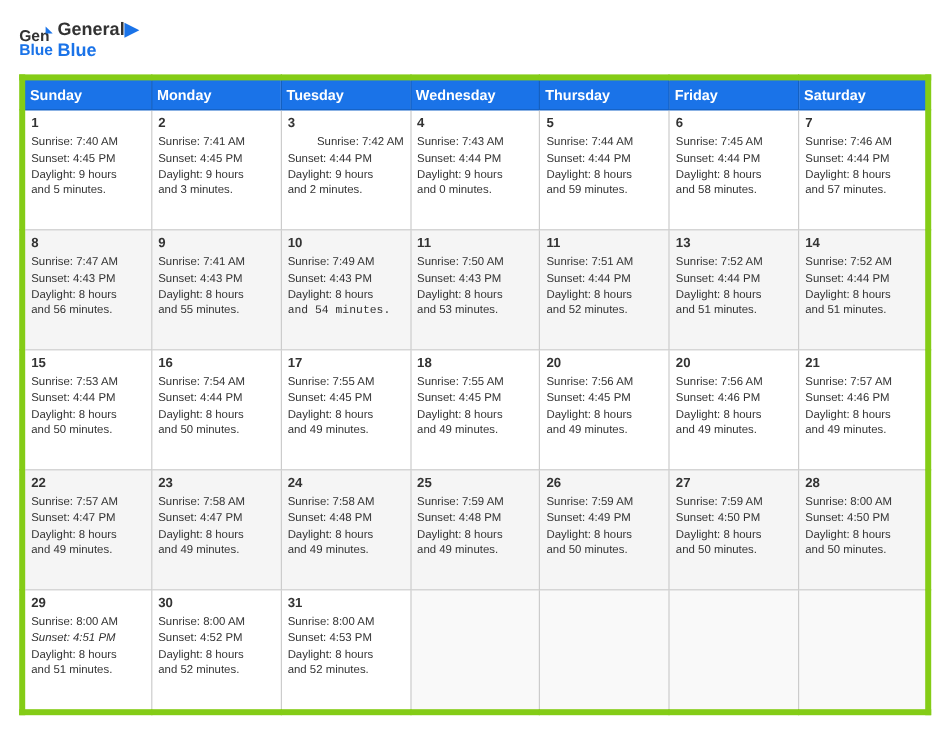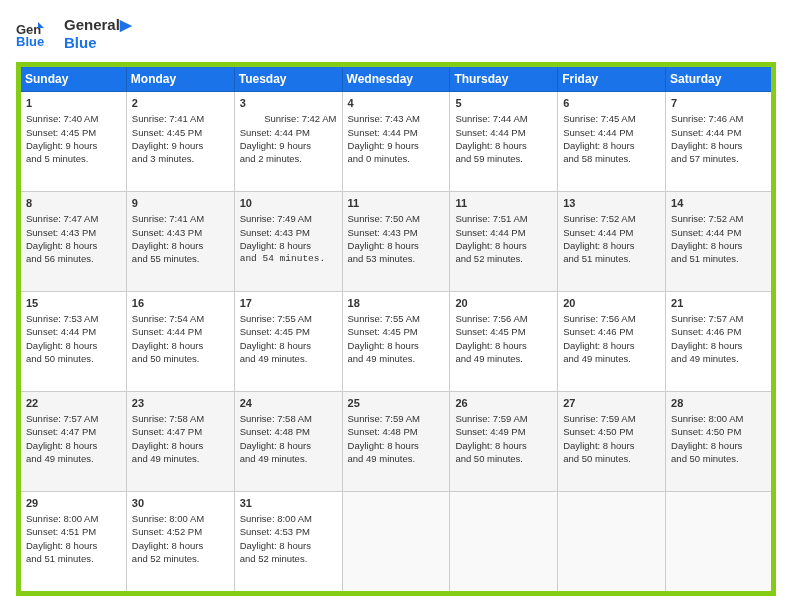--- a/index.html
+++ b/index.html
@@ -19,21 +19,21 @@
     }
     .header {
       display: flex;
       justify-content: space-between;
       align-items: flex-start;
       margin-bottom: 10px;
     }
     .logo {
       display: flex;
       align-items: center;
-      gap: 20px;
+      gap: 4px;
     }
     .logo-icon {
       width: 28px;
       height: 28px;
     }
     .title-block {
       text-align: right;
     }
     .month-title {
       font-size: 32px;
@@ -318,21 +318,21 @@
             <span style="display: block;">Sunrise: 8:00 AM</span>
             <span style="display: block;">Sunset: 4:50 PM</span>
             <span style="display: block;">Daylight: 8 hours</span>
             <span style="display: block;">and 50 minutes.</span>
           </td>
         </tr>
         <tr>
           <td>
             <span class="day-num">29</span>
             <span style="display: block;">Sunrise: 8:00 AM</span>
-            <span style="display: block;">Sunset: 4:51 PM</span>
+            <span style="display: block; font-style: italic;">Sunset: 4:51 PM</span>
             <span style="display: block;">Daylight: 8 hours</span>
             <span style="display: block;">and 51 minutes.</span>
           </td>
           <td>
             <span class="day-num">30</span>
             <span style="display: block;">Sunrise: 8:00 AM</span>
             <span style="display: block;">Sunset: 4:52 PM</span>
             <span style="display: block;">Daylight: 8 hours</span>
             <span style="display: block;">and 52 minutes.</span>
           </td>

